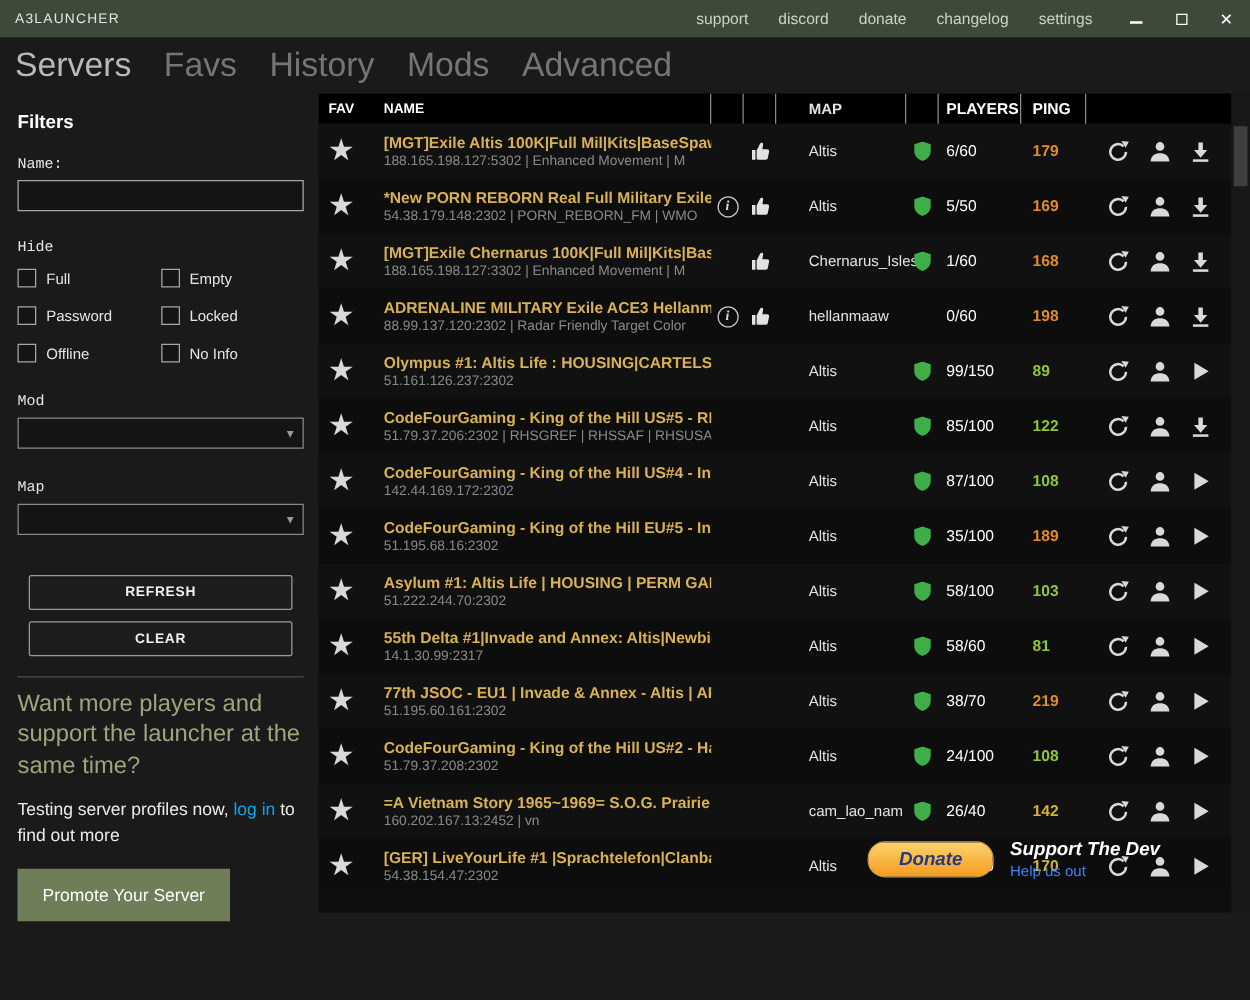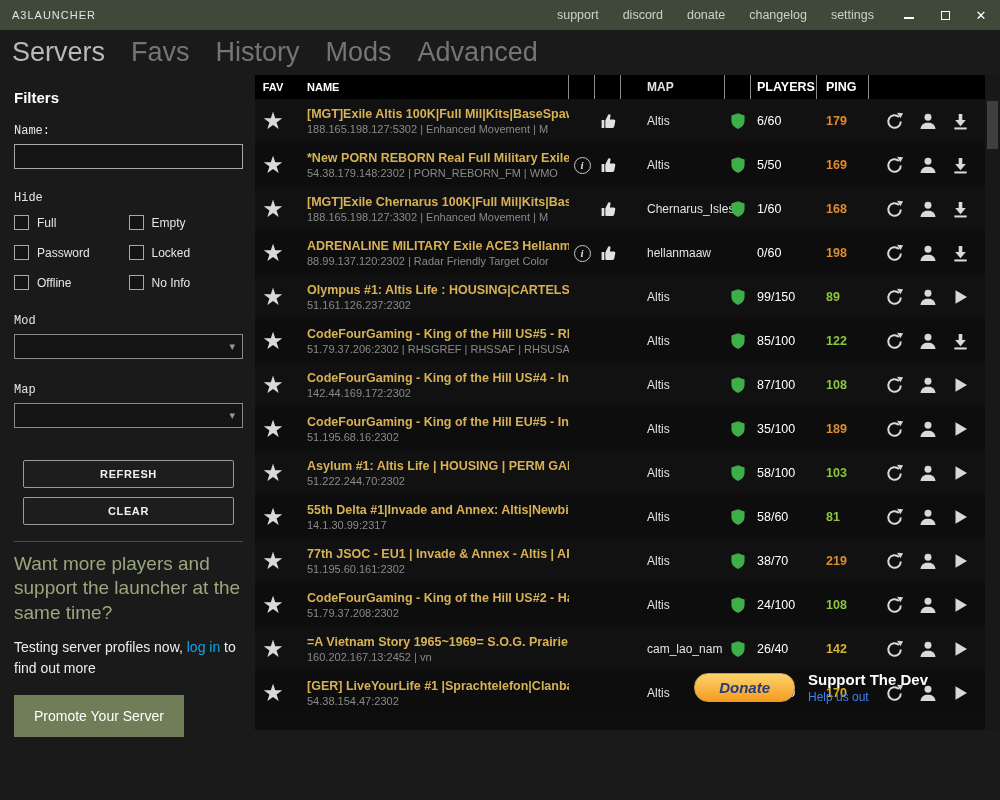--- a/index.html
+++ b/index.html
@@ -99,21 +99,21 @@
   .scroll-thumb { position:absolute; top:26px; left:2px; right:2px; height:48px;
     background:#3f3f3f; }
 
   
   .footer { position:absolute; right:72px; bottom:26px; display:flex; gap:13px;
     align-items:center; }
   .donate-btn { display:inline-block; padding:5px 24px; border-radius:14px;
     background:linear-gradient(var(--donate-top,#fdd26d), var(--donate-bottom,#f59c20));
     border:1px solid #caa04a; color:var(--donate-text,#253b80);
     font:italic bold 15px "Liberation Sans", sans-serif; cursor:pointer; }
-  .support-title { font-size:15px; font-weight:bold; color:#fff; }
+  .support-title { font-size:15px; font-weight:bold; color:#fff;font-style:italic; }
   .support-sub { font-size:12px; color:#3b82f6; margin-top:2px; }
 </style>
 </head>
 <body>
 
 <div class="window">
 
   <header class="titlebar">
     <span class="app-title">A3LAUNCHER</span>
     <nav class="tb-links">

